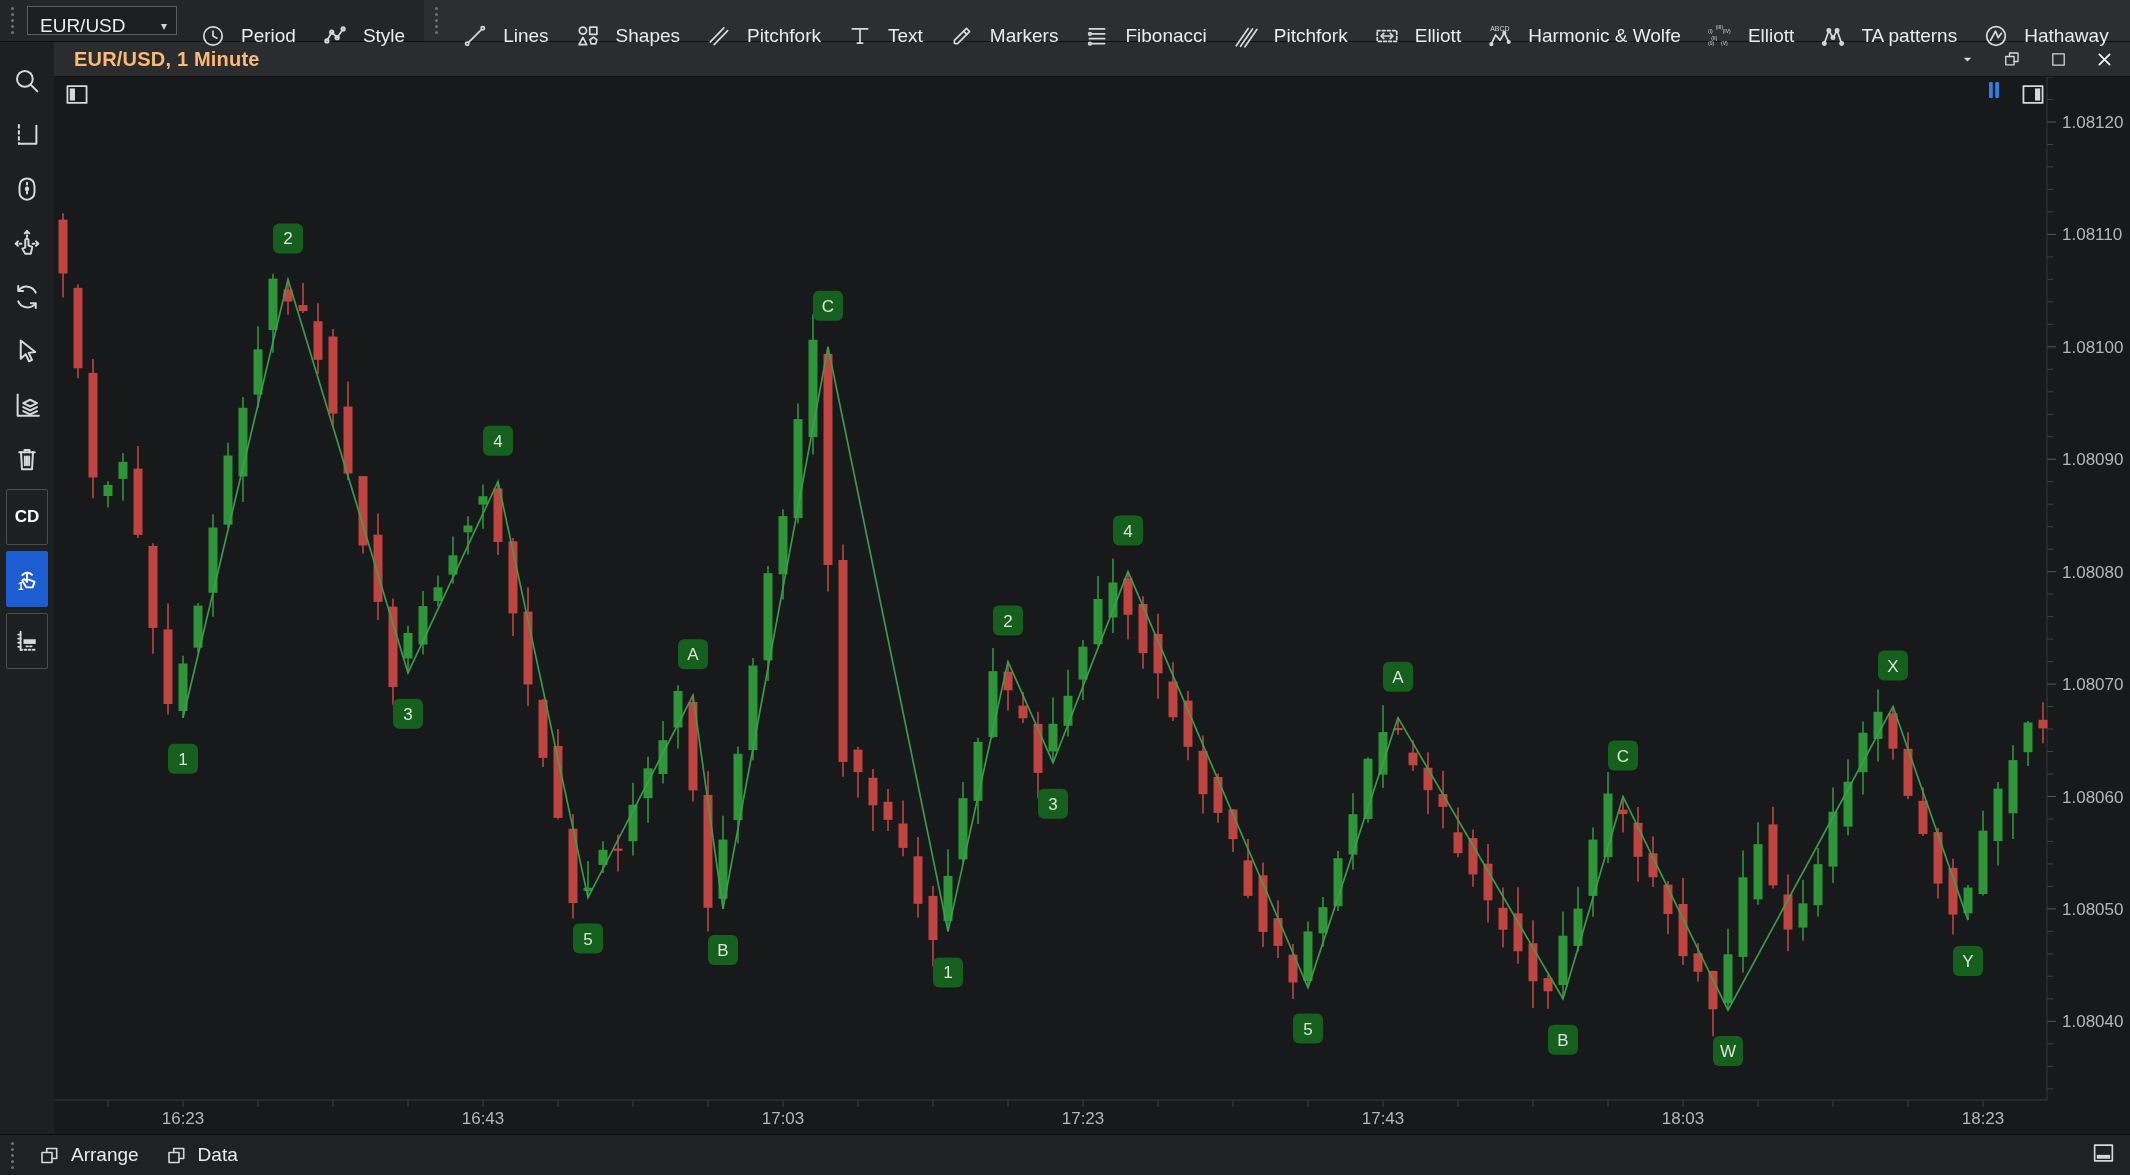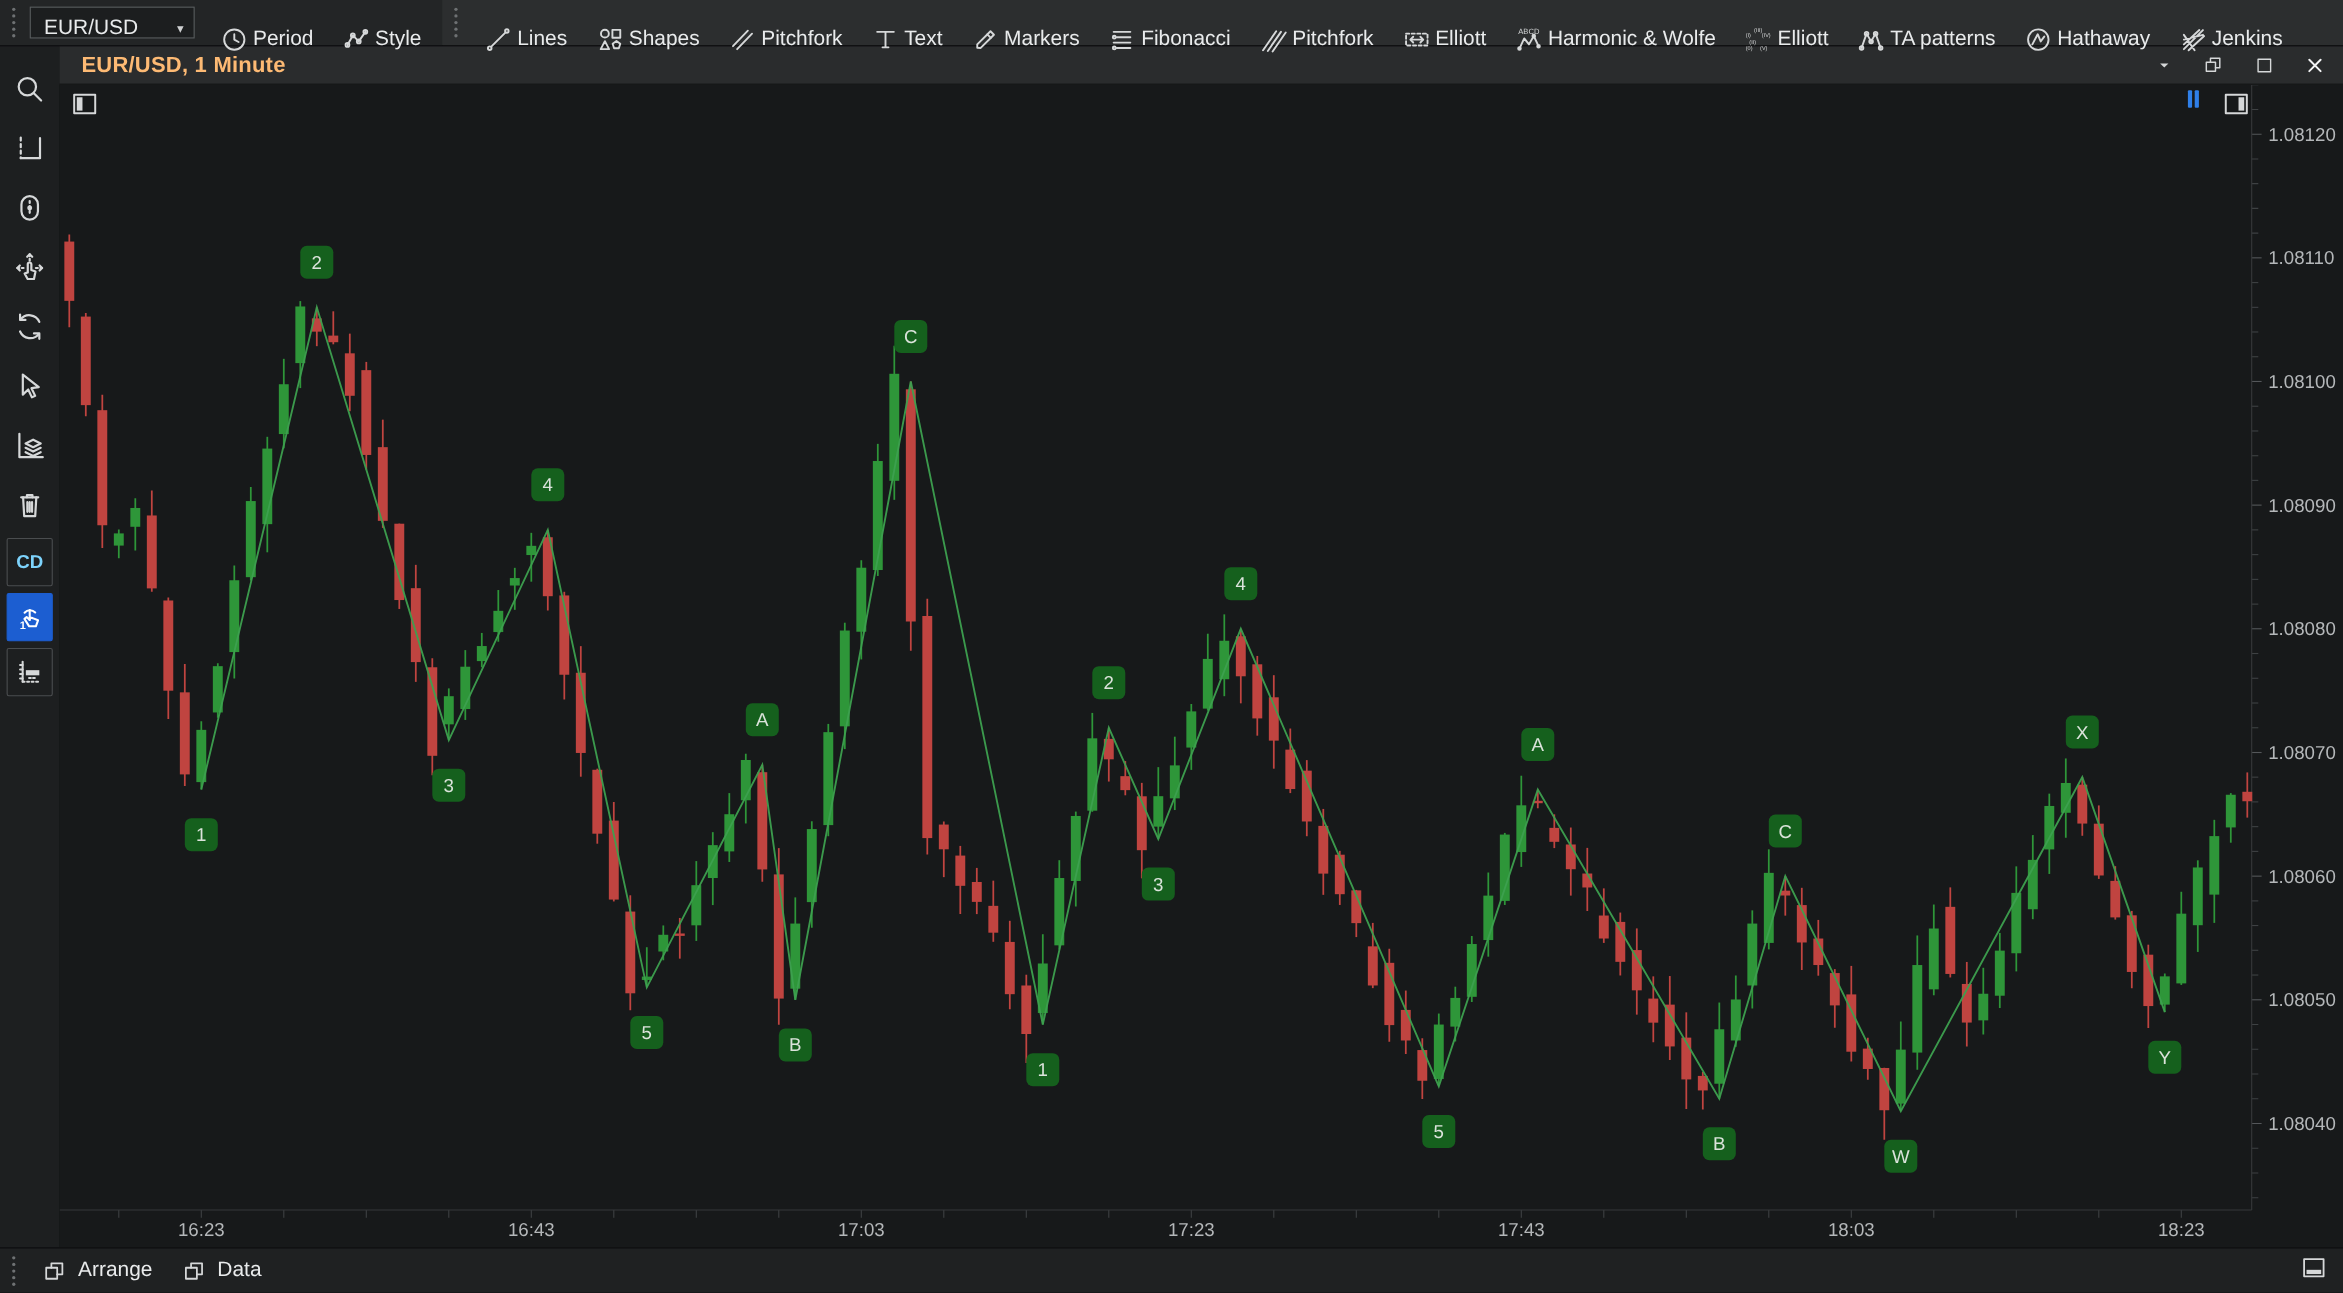--- a/index.html
+++ b/index.html
@@ -14,39 +14,39 @@
   .tb-sec { display:flex; align-items:center; height:100%; }
   .tb-sec1 { background:#232526; padding-right:6px; }
   .tb-sec2 { background:#2c2e2f; flex:1; }
   .handle { display:flex; flex-direction:column; gap:3px; padding:0 11px; cursor:grab; }
   .handle i { width:3px; height:3px; border-radius:50%; background:#6e7173; display:block; }
   .symbol-box { display:flex; align-items:center; justify-content:space-between;
                 width:150px; height:29px; margin:0 10px 0 2px; padding:11px 9px 0 12px;
                 border:1px solid #5b5e60; background:#1c1e1f; color:#e9ebec;
                 font-size:19px; cursor:pointer; }
   .symbol-box .chev { font-size:12px; color:#cfd1d2; }
-  .tb-btn { display:flex; align-items:center; gap:4px; padding:0 13px; height:100%;
+  .tb-btn { display:flex; align-items:center; gap:15px; padding:0 13px; height:100%;
             color:#e9ebec; font-size:19px; background:transparent; border:none;
             cursor:pointer; white-space:nowrap; font-family:inherit;margin-top:31px; }
   .tb-btn .icon { width:26px; height:26px; }
 
   .icon { display:inline-flex; align-items:center; justify-content:center; }
   .icon svg { width:100%; height:100%; stroke:#d6d8d9; fill:none;
               stroke-width:1.6; stroke-linecap:round; stroke-linejoin:round; }
 
   
   .sidebar { position:absolute; left:0; top:42px; width:54px; height:1092px;
              background:#1d1f20; display:flex; flex-direction:column; align-items:center;
              padding-top:12px; z-index:4; }
   .sb-tool { width:44px; height:54px; display:flex; align-items:center; justify-content:center;
              cursor:pointer; }
   .sb-tool .icon { width:30px; height:30px; }
-  .sb-box { width:42px; height:44px; border:1px solid #4a4d4f; border-radius:2px;
+  .sb-box { width:42px; height:56px; border:1px solid #4a4d4f; border-radius:2px;
             margin:3px 0; display:flex; align-items:center; justify-content:center;
-            cursor:pointer; color:#7dd3fc; font-weight:bold; font-size:17px; }
+            cursor:pointer; color:#ffffff; font-weight:bold; font-size:17px; }
   .sb-box .icon { width:28px; height:28px; }
   .sb-box.selected { background:#1c5ed1; border-color:#1c5ed1; }
   .sb-box.selected .icon svg { stroke:#ffffff; }
 
   
   .titlebar { position:absolute; left:54px; top:42px; width:2076px; height:35px;
               background:#2a2c2d; border-bottom:1px solid #131415;
               display:flex; align-items:center; justify-content:space-between;
               padding:0 16px 0 20px; z-index:4; }
   .title { color:#fdba74; font-size:20px; font-weight:600; letter-spacing:.2px; }

